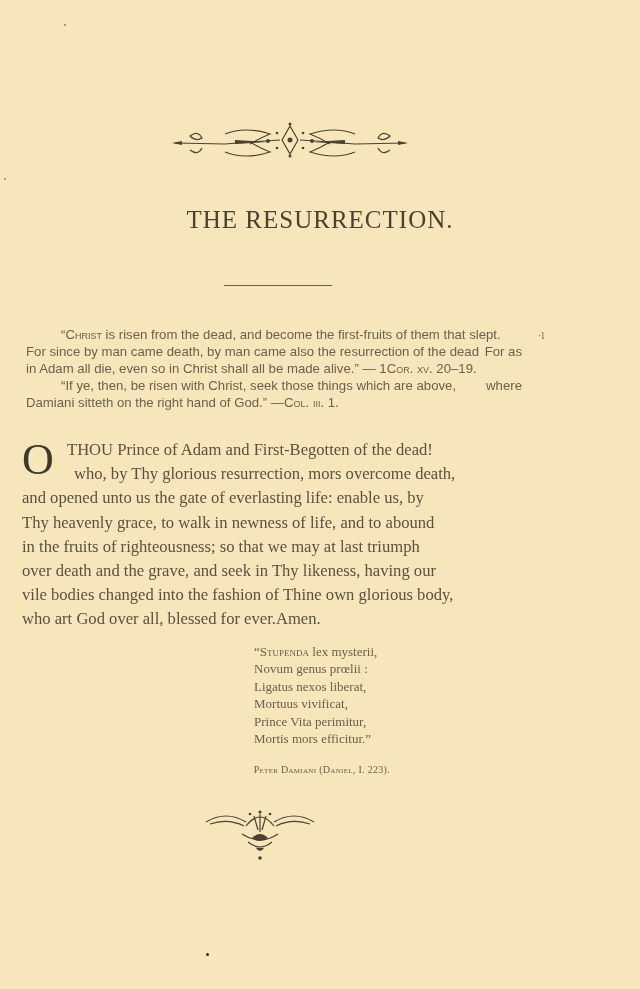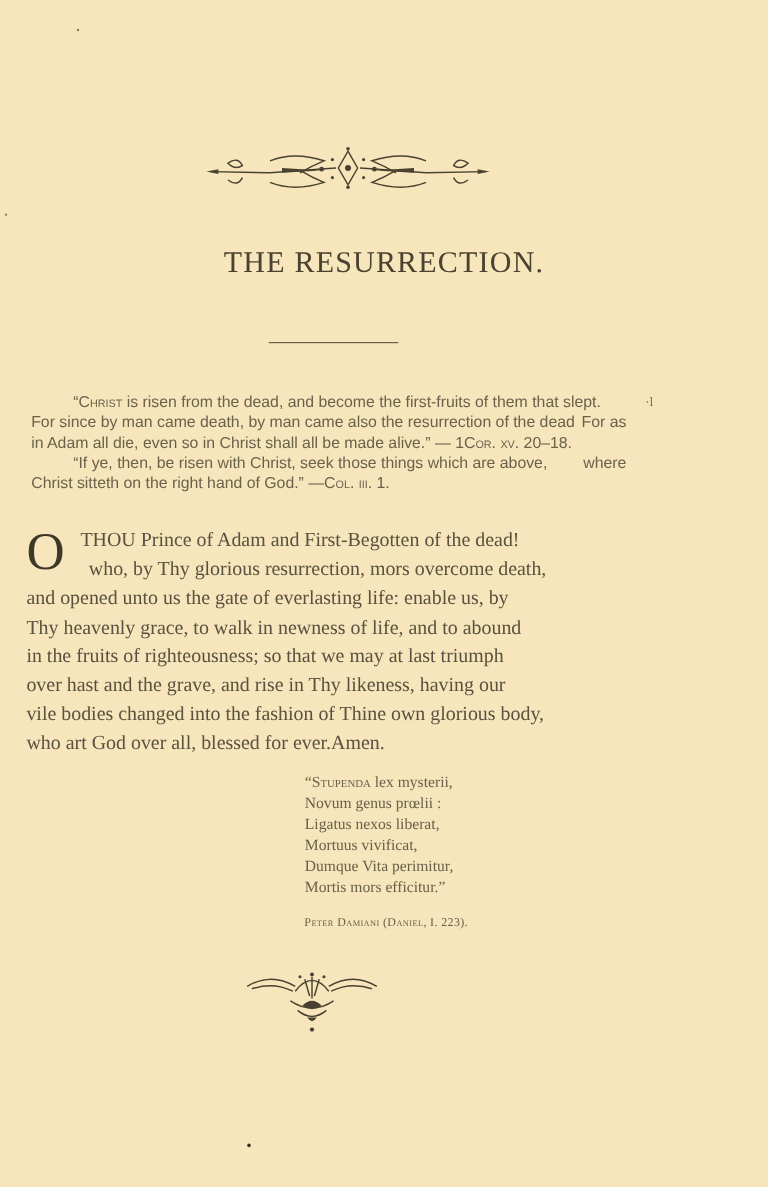--- a/index.html
+++ b/index.html
@@ -89,55 +89,55 @@
   <div class="epigraph">
     <div class="line indent">
       <span><span>“</span><span class="sc">Christ</span><span> is risen from the dead, and become the first-fruits of them that slept.</span></span>
     </div>
     <div class="line">
       <span>For since by man came death, by man came also the resurrection of the dead</span>
       <span>For as</span>
     </div>
     <div class="line" style="justify-content:flex-start">
       <span>in Adam all die, even so in Christ shall all be made alive.” — 1 </span>
-      <span class="sc">Cor. xv. 20–18.</span>
+      <span class="sc">Cor. xv. 20–19.</span>
     </div>
     <div class="line indent">
       <span>“If ye, then, be risen with Christ, seek those things which are above,</span>
       <span>where</span>
     </div>
     <div class="line" style="justify-content:flex-start">
-      <span>Christ sitteth on the right hand of God.” — </span>
+      <span>Damiani sitteth on the right hand of God.” — </span>
       <span class="sc">Col. iii. 1.</span>
     </div>
   </div>
 
   <div class="margin-mark">·l</div>
 
   <div class="prayer">
     <span class="dropcap">O</span>
     <div class="line l1">THOU Prince of Adam and First-Begotten of the dead!</div>
     <div class="line l2">who, by Thy glorious resurrection, mors overcome death,</div>
     <div class="line">and opened unto us the gate of everlasting life: enable us, by</div>
     <div class="line">Thy heavenly grace, to walk in newness of life, and to abound</div>
     <div class="line">in the fruits of righteousness; so that we may at last triumph</div>
-    <div class="line">over hast and the grave, and rise in Thy likeness, having our</div>
+    <div class="line">over death and the grave, and seek in Thy likeness, having our</div>
     <div class="line">vile bodies changed into the fashion of Thine own glorious body,</div>
     <div class="line last">
       <span>who art God over all, blessed for ever.</span>
       <span class="amen">Amen.</span>
     </div>
   </div>
 
   <div class="hymn">
     <div class="line">“<span class="sc">Stupenda</span><span> lex mysterii,</span></div>
     <div class="line">Novum genus prœlii :</div>
     <div class="line">Ligatus nexos liberat,</div>
     <div class="line">Mortuus vivificat,</div>
-    <div class="line">Dumque Vita perimitur,</div>
+    <div class="line">Prince Vita perimitur,</div>
     <div class="line">Mortis mors efficitur.”</div>
     <div class="line attribution" style="padding-left:0;margin-left:-6px;position:relative;left:0">
       <span style="display:inline-block;width:0"></span>
       <span style="position:relative;left:0;padding-left:0"></span>
       <span style="margin-left:0;display:inline-block;transform:translateX(0)"></span>
       <span style="display:inline-block;margin-left:0">
         <span class="sc">Peter Damiani</span> (<span class="sc">Daniel</span><span>, I. 223).</span>
       </span>
     </div>
   </div>

